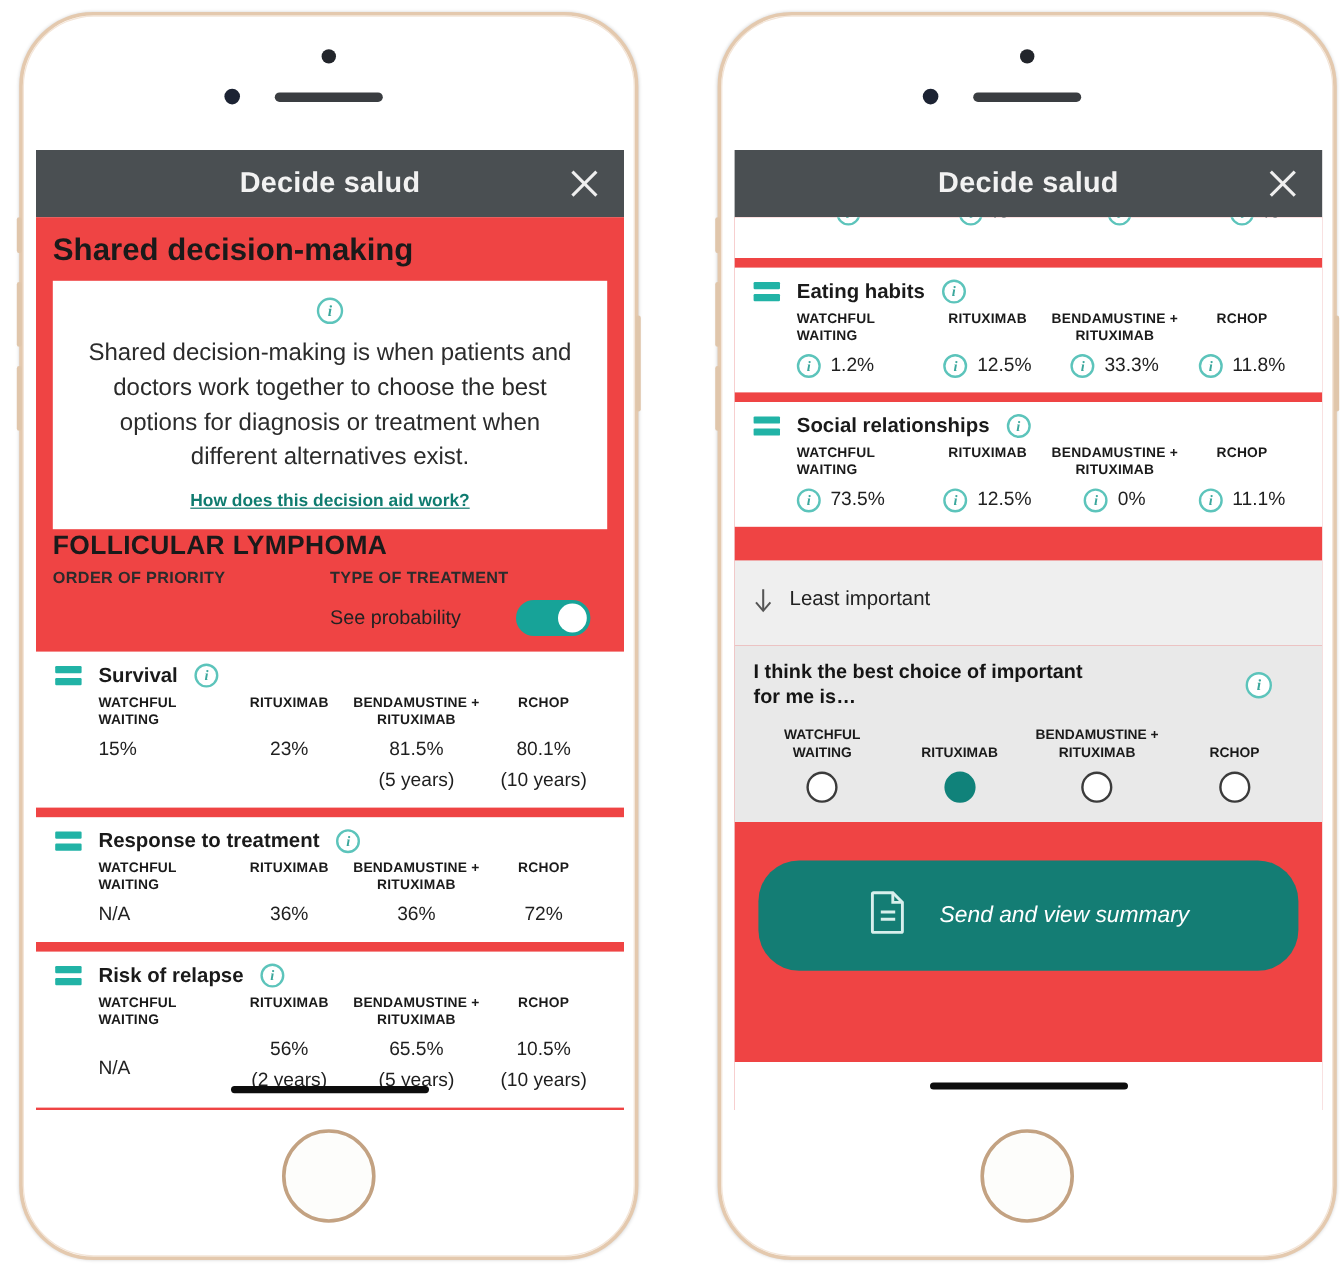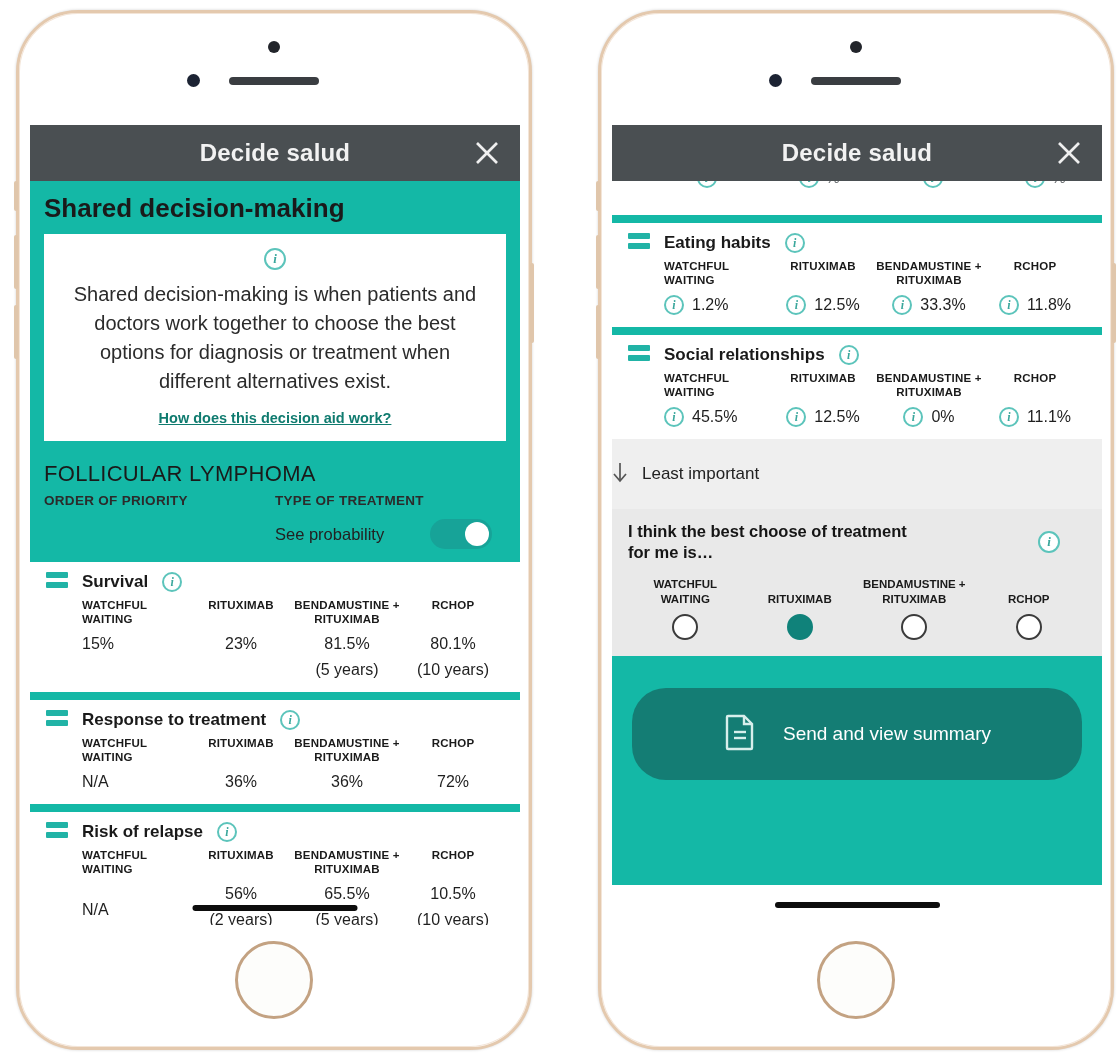--- a/index.html
+++ b/index.html
@@ -68,21 +68,21 @@
   }
   .appbar-title {
     color: #f2f2f2; font-size: 24px; font-weight: 600; letter-spacing: .2px;
   }
   .close-x {
     position: absolute; right: 20px; top: 50%; transform: translateY(-50%);
     width: 26px; height: 26px; cursor: pointer;
   }
   .close-x svg { display: block; }
 
-  .screen-body { position: relative; height: 744px; background: #14b8a6; }
+  .screen-body { position: relative; height: 744px; background: #ef4444; }
 
   
   .page-title {
     font-size: 26px; font-weight: 700; color: #1a1a1a;
     padding: 12px 14px 10px 14px;
   }
   .info-card {
     background: #fff; margin: 0 14px; padding: 12px 18px 14px;
     text-align: center;
   }
@@ -90,22 +90,22 @@
   .info-card p {
     font-size: 20px; line-height: 1.45; color: #2b2b2b;
   }
   .info-link {
     display: inline-block; margin-top: 14px;
     font-size: 14.5px; color: #0f7b6f; font-weight: 600;
     text-decoration: underline; cursor: pointer;
   }
 
   .disease-title {
-    font-size: 22px; font-weight: 400; color: #1a1a1a;
-    letter-spacing: .3px; padding: 20px 14px 6px;
+    font-size: 22px; font-weight: 700; color: #1a1a1a;
+    letter-spacing: .3px; padding: 1px 14px 6px;
   }
   .ctl-row {
     display: flex; padding: 0 14px 2px; 
   }
   .ctl-col { flex: 1; }
   .ctl-label {
     font-size: 13.5px; font-weight: 700; color: #2b2b2b; letter-spacing: .3px;
   }
   .ctl-line { display: flex; align-items: center; gap: 10px; margin-top: 8px; height: 36px; }
   .arrow-ico { width: 18px; color: #555; }
@@ -116,21 +116,21 @@
   }
   .toggle .knob {
     position: absolute; right: 3px; top: 3px;
     width: 24px; height: 24px; border-radius: 50%; background: #fff;
   }
 
   
   .opt-row {
     background: #fff; margin-top: 8px; padding: 10px 14px 12px;
   }
-  .opt-head { display: flex; align-items: flex-start; gap: 14px; padding-left: 2px; }
+  .opt-head { display: flex; align-items: center; gap: 14px; padding-left: 2px; }
   .drag {
     width: 22px; flex: 0 0 auto;
   }
   .drag span {
     display: block; height: 6px; background: #21b3a6; border-radius: 1px;
   }
   .drag span + span { margin-top: 4px; }
   .opt-name { font-size: 17px; font-weight: 700; color: #1a1a1a; }
 
   .grid { display: flex; margin-top: 6px; padding-left: 38px; }
@@ -163,22 +163,22 @@
 
   
   .clip-row {
     background: #fff; height: 34px; overflow: hidden; position: relative;
   }
   .clip-inner { display: flex; padding-left: 38px; margin-top: -13px; }
   .clip-inner .gcol { display: flex; align-items: center; justify-content: center; gap: 6px; }
   .clip-pct { font-size: 16px; color: #6f7376; }
 
   .least-row {
-    display: flex; align-items: center; gap: 12px;
-    padding: 22px 0; background: #efefef;
+    display: flex; align-items: flex-start; gap: 12px;
+    padding: 22px 16px; background: #efefef; margin-top: 28px;
   }
   .least-text { font-size: 17px; color: #222; }
 
   .choice-box { background: #e9e9e9; padding: 12px 16px 16px; }
   .choice-head { display: flex; align-items: flex-start; gap: 14px; }
   .choice-title {
     font-size: 16.5px; font-weight: 700; color: #151515; line-height: 1.3;
     max-width: 300px;
   }
   .choice-head .iicon { margin-left: auto; margin-right: 26px; margin-top: 10px; }
@@ -187,21 +187,21 @@
   .radio-lab {
     font-size: 11.5px; font-weight: 600; color: #1a1a1a; text-align: center;
     line-height: 1.25; min-height: 30px; display: flex; align-items: flex-end;
   }
   .radio-dot {
     margin-top: 8px; width: 26px; height: 26px; border-radius: 50%;
     border: 2px solid #3b3b3b; background: #fff; cursor: pointer;
   }
   .radio-dot.sel { background: #10827a; border-color: #10827a; }
 
-  .send-wrap { padding: 32px 20px 0; }
+  .send-wrap { padding: 32px 20px 0; font-style: italic; }
   .send-btn {
     background: #147d74; border-radius: 34px; height: 92px;
     display: flex; align-items: center; justify-content: center; gap: 26px;
     cursor: pointer;
   }
   .send-label {
     color: #ffffff; font-size: 19px; line-height: 1.3; text-align: center;
   }
 
   .bottom-band {
@@ -467,21 +467,21 @@
                 <span></span>
               </span>
             <span class="opt-name">Social relationships</span>
             <span class="iicon sm">i</span>
           </div>
           <div class="grid">
             <div class="gcol c1">
                 <div class="ghead">WATCHFUL WAITING</div>
               <div class="gval with-icon" style="justify-content:flex-start">
                   <span class="iicon sm">i</span>
-                  <span>45.5%</span>
+                  <span>73.5%</span>
                 </div>
               </div>
             <div class="gcol">
                 <div class="ghead">RITUXIMAB</div>
               <div class="gval with-icon">
                   <span class="iicon sm">i</span>
                   <span>12.5%</span>
                 </div>
               </div>
             <div class="gcol">
@@ -506,21 +506,21 @@
             <svg width="16" height="22" viewBox="0 0 16 22">
                 <line x1="8" y1="2" x2="8" y2="19" stroke="#555" stroke-width="1.7"></line>
                 <polyline points="2,13 8,20 14,13" fill="none" stroke="#555" stroke-width="1.7"></polyline>
               </svg>
           </span>
           <span class="least-text">Least important</span>
         </div>
 
         <div class="choice-box">
           <div class="choice-head">
-            <div class="choice-title">I think the best choose of treatment for me is…</div>
+            <div class="choice-title">I think the best choice of important for me is…</div>
             <span class="iicon">i</span>
           </div>
           <div class="radios">
             <div class="radio-col">
               <div class="radio-lab">WATCHFUL WAITING</div>
               <div class="radio-dot"></div>
             </div>
             <div class="radio-col">
               <div class="radio-lab">RITUXIMAB</div>
               <div class="radio-dot sel"></div>

